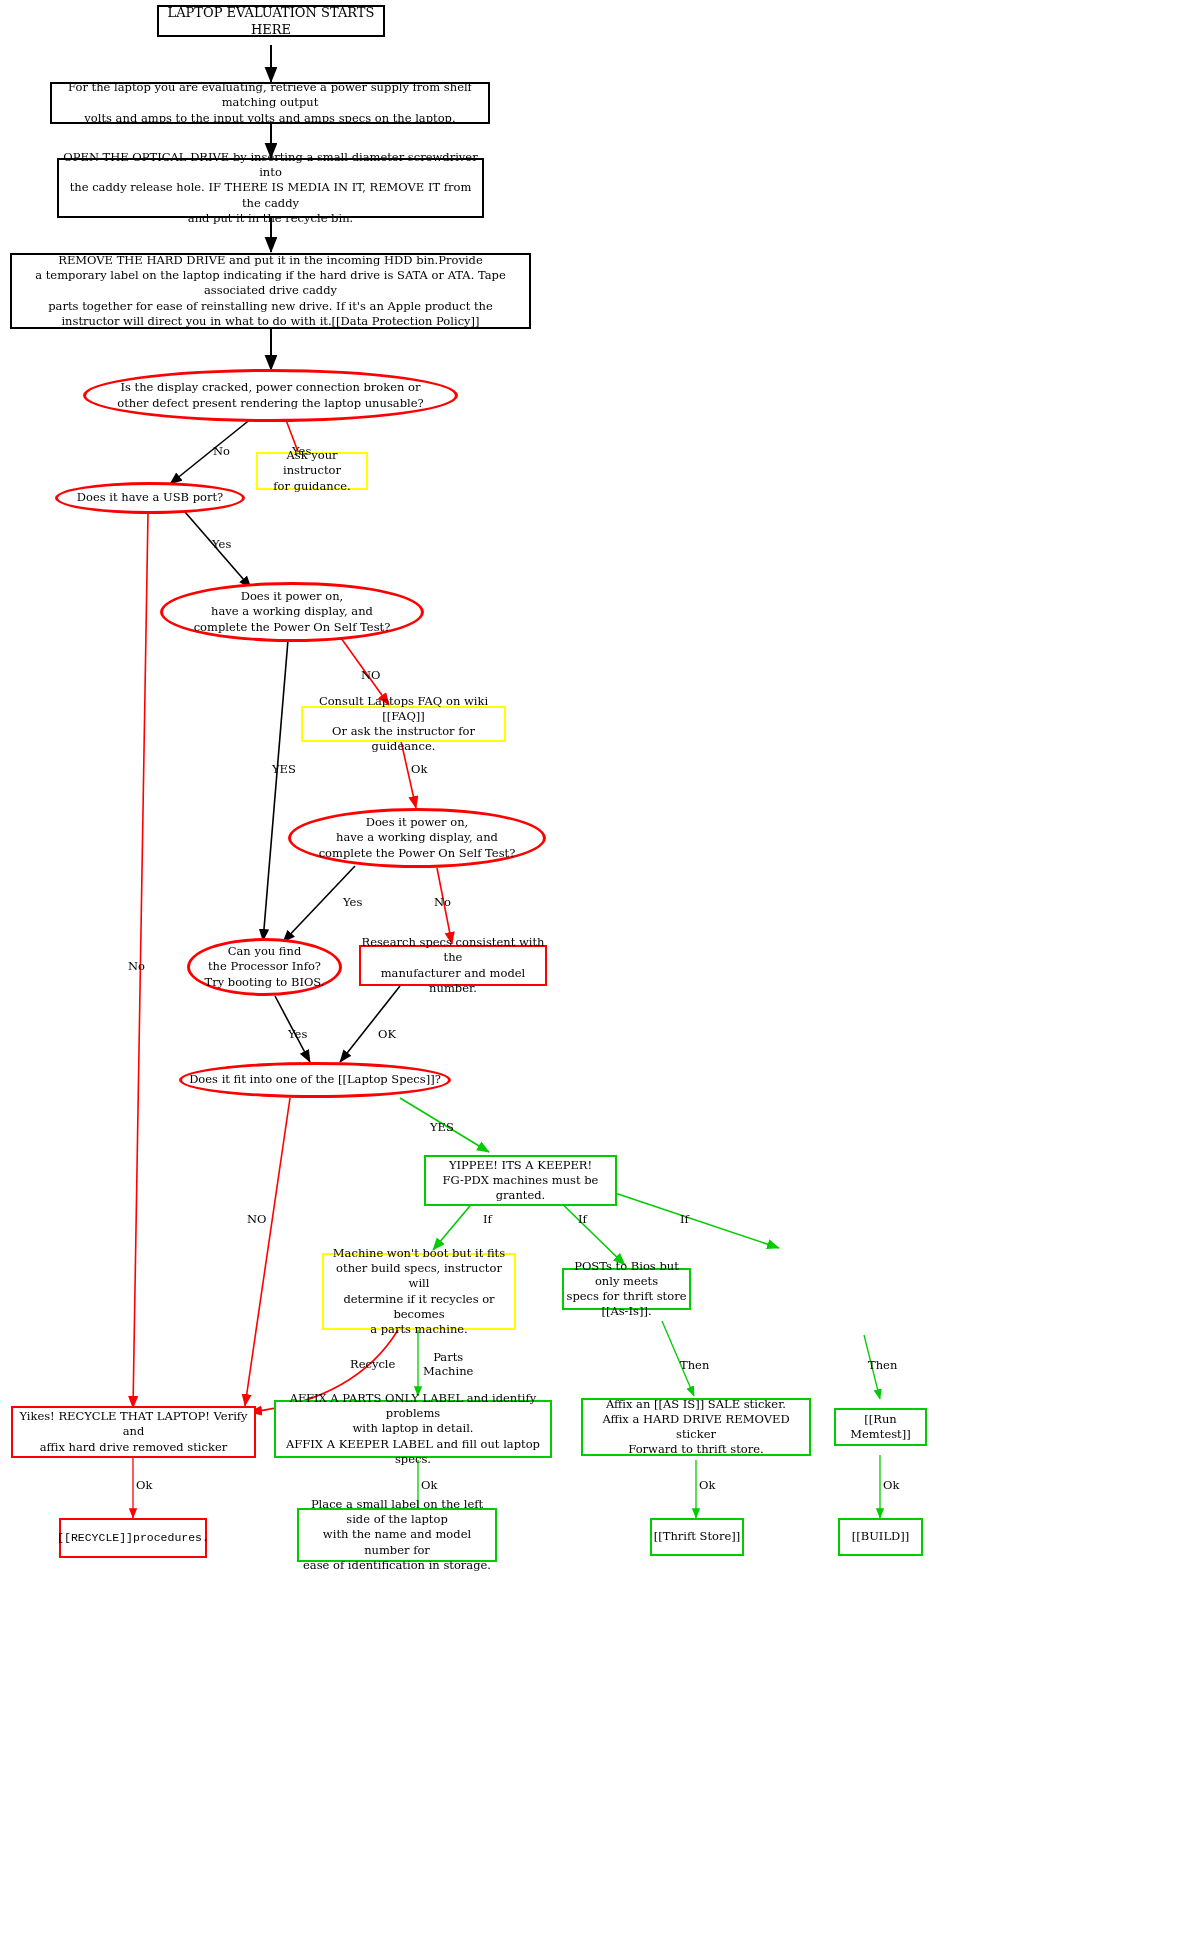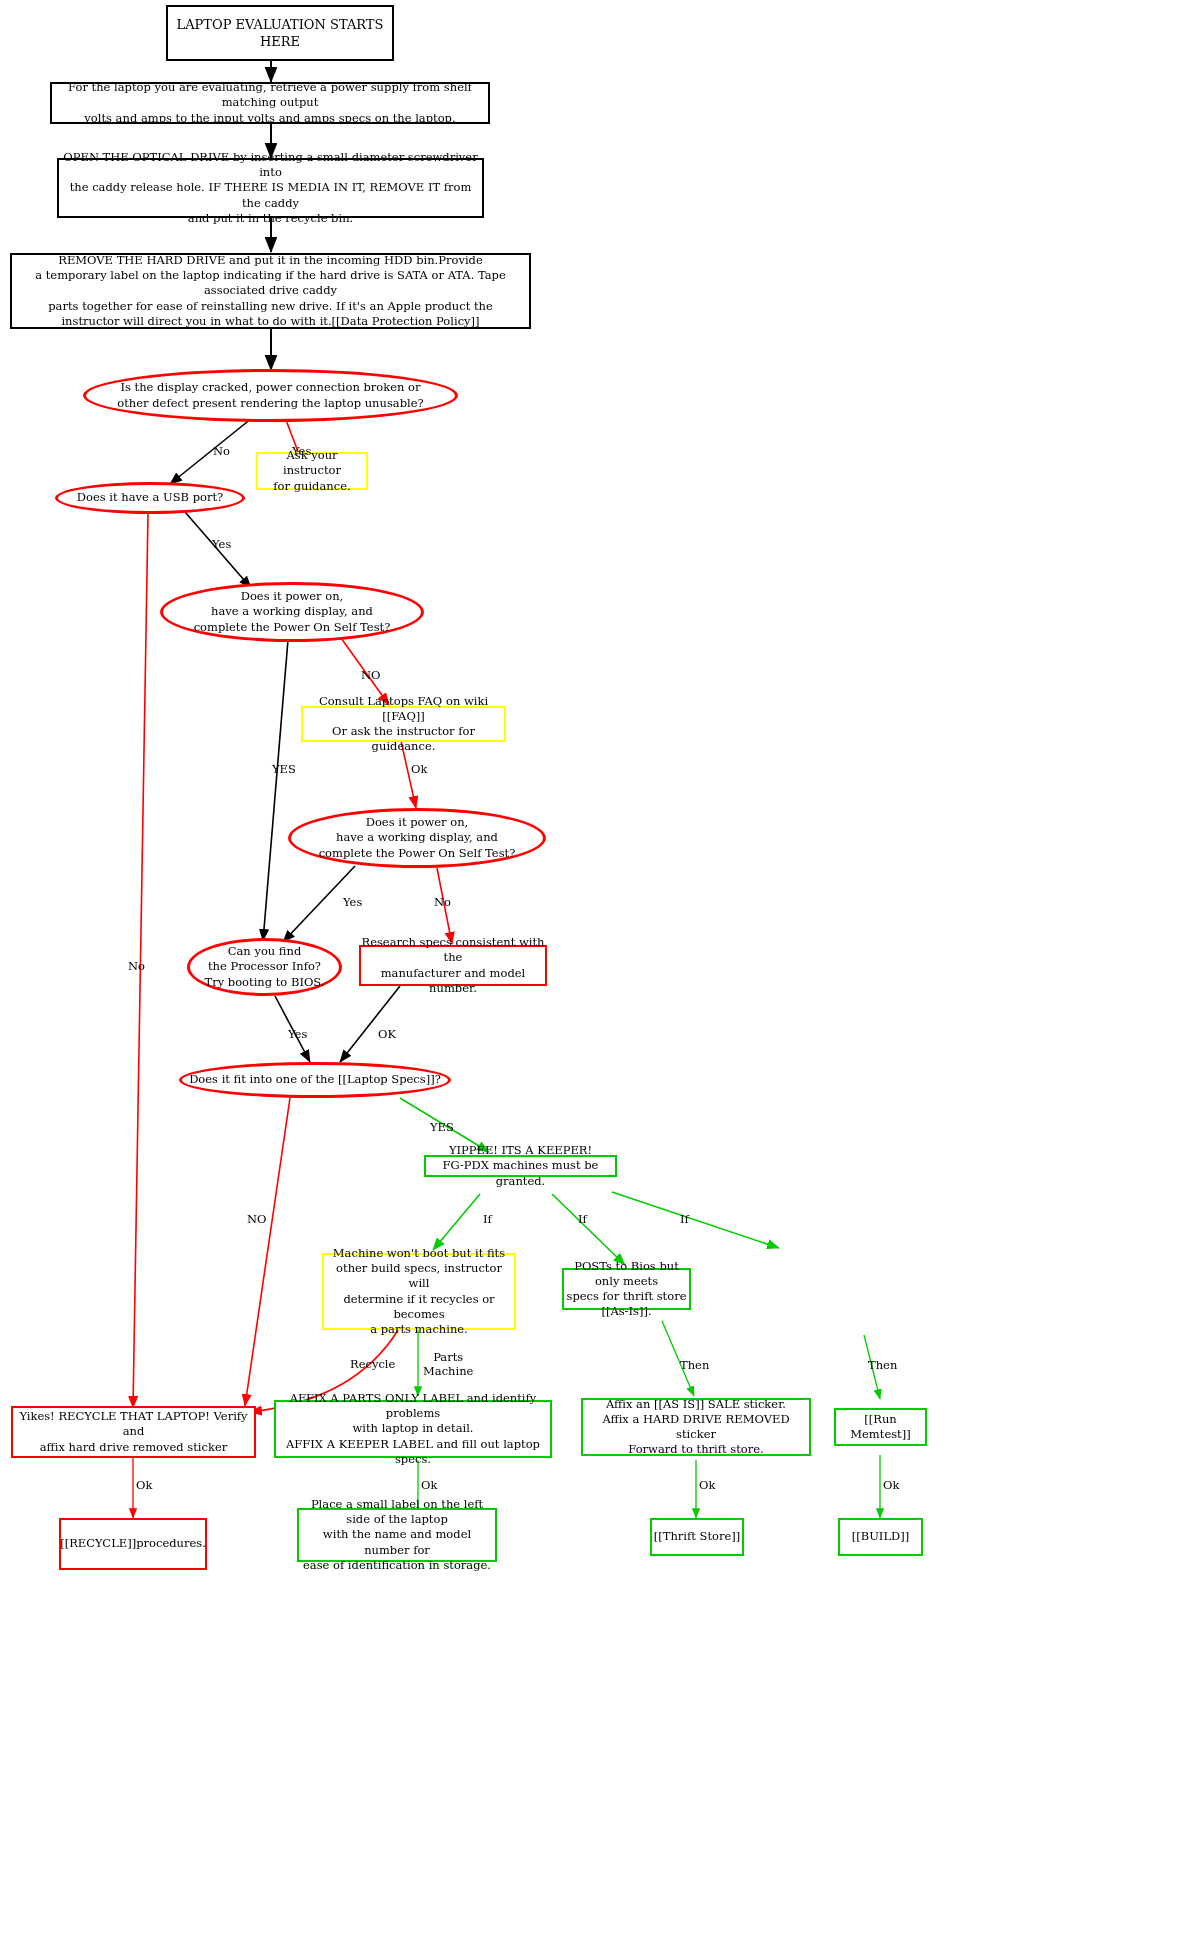--- a/index.html
+++ b/index.html
@@ -111,21 +111,21 @@
 
     <path d="M133,1458 L133,1518" stroke="#ff0000" stroke-width="1.3" fill="none" marker-end="url(#ar)"></path>
 
     <path d="M418,1460 L418,1520" stroke="#00cc00" stroke-width="1.3" fill="none" marker-end="url(#ag)"></path>
 
     <path d="M696,1460 L696,1518" stroke="#00cc00" stroke-width="1.3" fill="none" marker-end="url(#ag)"></path>
 
     <path d="M880,1455 L880,1518" stroke="#00cc00" stroke-width="1.3" fill="none" marker-end="url(#ag)"></path>
   </svg>
 
-  <div class="node box fs13" style="left:166px;top:5px;width:228px;height:56px;">LAPTOP EVALUATION STARTS HERE</div>
+  <div class="node box fs13" style="left:157px;top:5px;width:228px;height:32px;">LAPTOP EVALUATION STARTS HERE</div>
 
   <div class="node box fs11" style="left:50px;top:82px;width:440px;height:42px;">For the laptop you are evaluating, retrieve a power supply from shelf matching output
 volts and amps to the  input volts and amps specs on the laptop.</div>
 
   <div class="node box fs11" style="left:10px;top:253px;width:521px;height:76px;">REMOVE THE HARD DRIVE and put it in the incoming HDD bin.Provide
 a temporary label on the laptop indicating if the hard drive is SATA or ATA. Tape associated drive caddy
 parts together for ease of reinstalling new drive. If it's an Apple product the
 instructor will direct you in what to do with it.[[Data Protection Policy]]</div>
 
   <div class="node box fs11" style="left:57px;top:158px;width:427px;height:60px;">OPEN THE OPTICAL DRIVE by inserting a small diameter screwdriver into
@@ -153,21 +153,21 @@
 
   <div class="node ellipse fs11" style="left:187px;top:938px;width:155px;height:58px;">Can you find
 the Processor Info?
 Try booting to BIOS.</div>
 
   <div class="node box-red fs11" style="left:359px;top:945px;width:188px;height:41px;">Research specs consistent with the
 manufacturer and model number.</div>
 
   <div class="node ellipse fs11" style="left:179px;top:1062px;width:272px;height:36px;">Does it fit into one of the [[Laptop Specs]]?</div>
 
-  <div class="node box-green fs11" style="left:424px;top:1155px;width:193px;height:22px;">YIPPEE! ITS A KEEPER!
+  <div class="node box-green fs11" style="left:424px;top:1155px;width:193px;height:51px;">YIPPEE! ITS A KEEPER!
 FG-PDX machines must be granted.</div>
 
   <div class="node box-yellow fs11" style="left:322px;top:1253px;width:194px;height:77px;">Machine won't boot but it fits
 other build specs, instructor will
 determine if it recycles or becomes
 a parts machine.</div>
 
   <div class="node box-green fs11" style="left:562px;top:1268px;width:129px;height:42px;">POSTs to Bios but only meets
 specs for thrift store [[As-Is]].</div>
 
@@ -178,21 +178,21 @@
   <div class="node box-green fs11" style="left:274px;top:1400px;width:278px;height:58px;">AFFIX A PARTS ONLY LABEL and identify problems
 with laptop in detail.
 AFFIX A KEEPER LABEL and fill out laptop specs.</div>
 
   <div class="node box-green fs11" style="left:581px;top:1398px;width:230px;height:58px;">Affix an [[AS IS]] SALE sticker.
 Affix a HARD DRIVE REMOVED sticker
 Forward to thrift store.</div>
 
   <div class="node box-green fs11" style="left:834px;top:1408px;width:93px;height:38px;">[[Run Memtest]]</div>
 
-  <div class="node box-red fs11" style="left:59px;top:1518px;width:148px;height:52px;">[[RECYCLE]]procedures.</div>
+  <div class="node box-red fs11" style="left:59px;top:1518px;width:148px;height:40px;font-family:Liberation Mono, monospace;">[[RECYCLE]]procedures.</div>
 
   <div class="node box-green fs11" style="left:297px;top:1508px;width:200px;height:54px;">Place a small label on the left side of the laptop
 with the name and model number for
 ease of identification in storage.</div>
 
   <div class="node box-green fs11" style="left:650px;top:1518px;width:94px;height:38px;">[[Thrift Store]]</div>
 
   <div class="node box-green fs11" style="left:838px;top:1518px;width:85px;height:38px;">[[BUILD]]</div>
 
   <div class="lbl fs11" style="left:213px;top:444px;">No</div>

